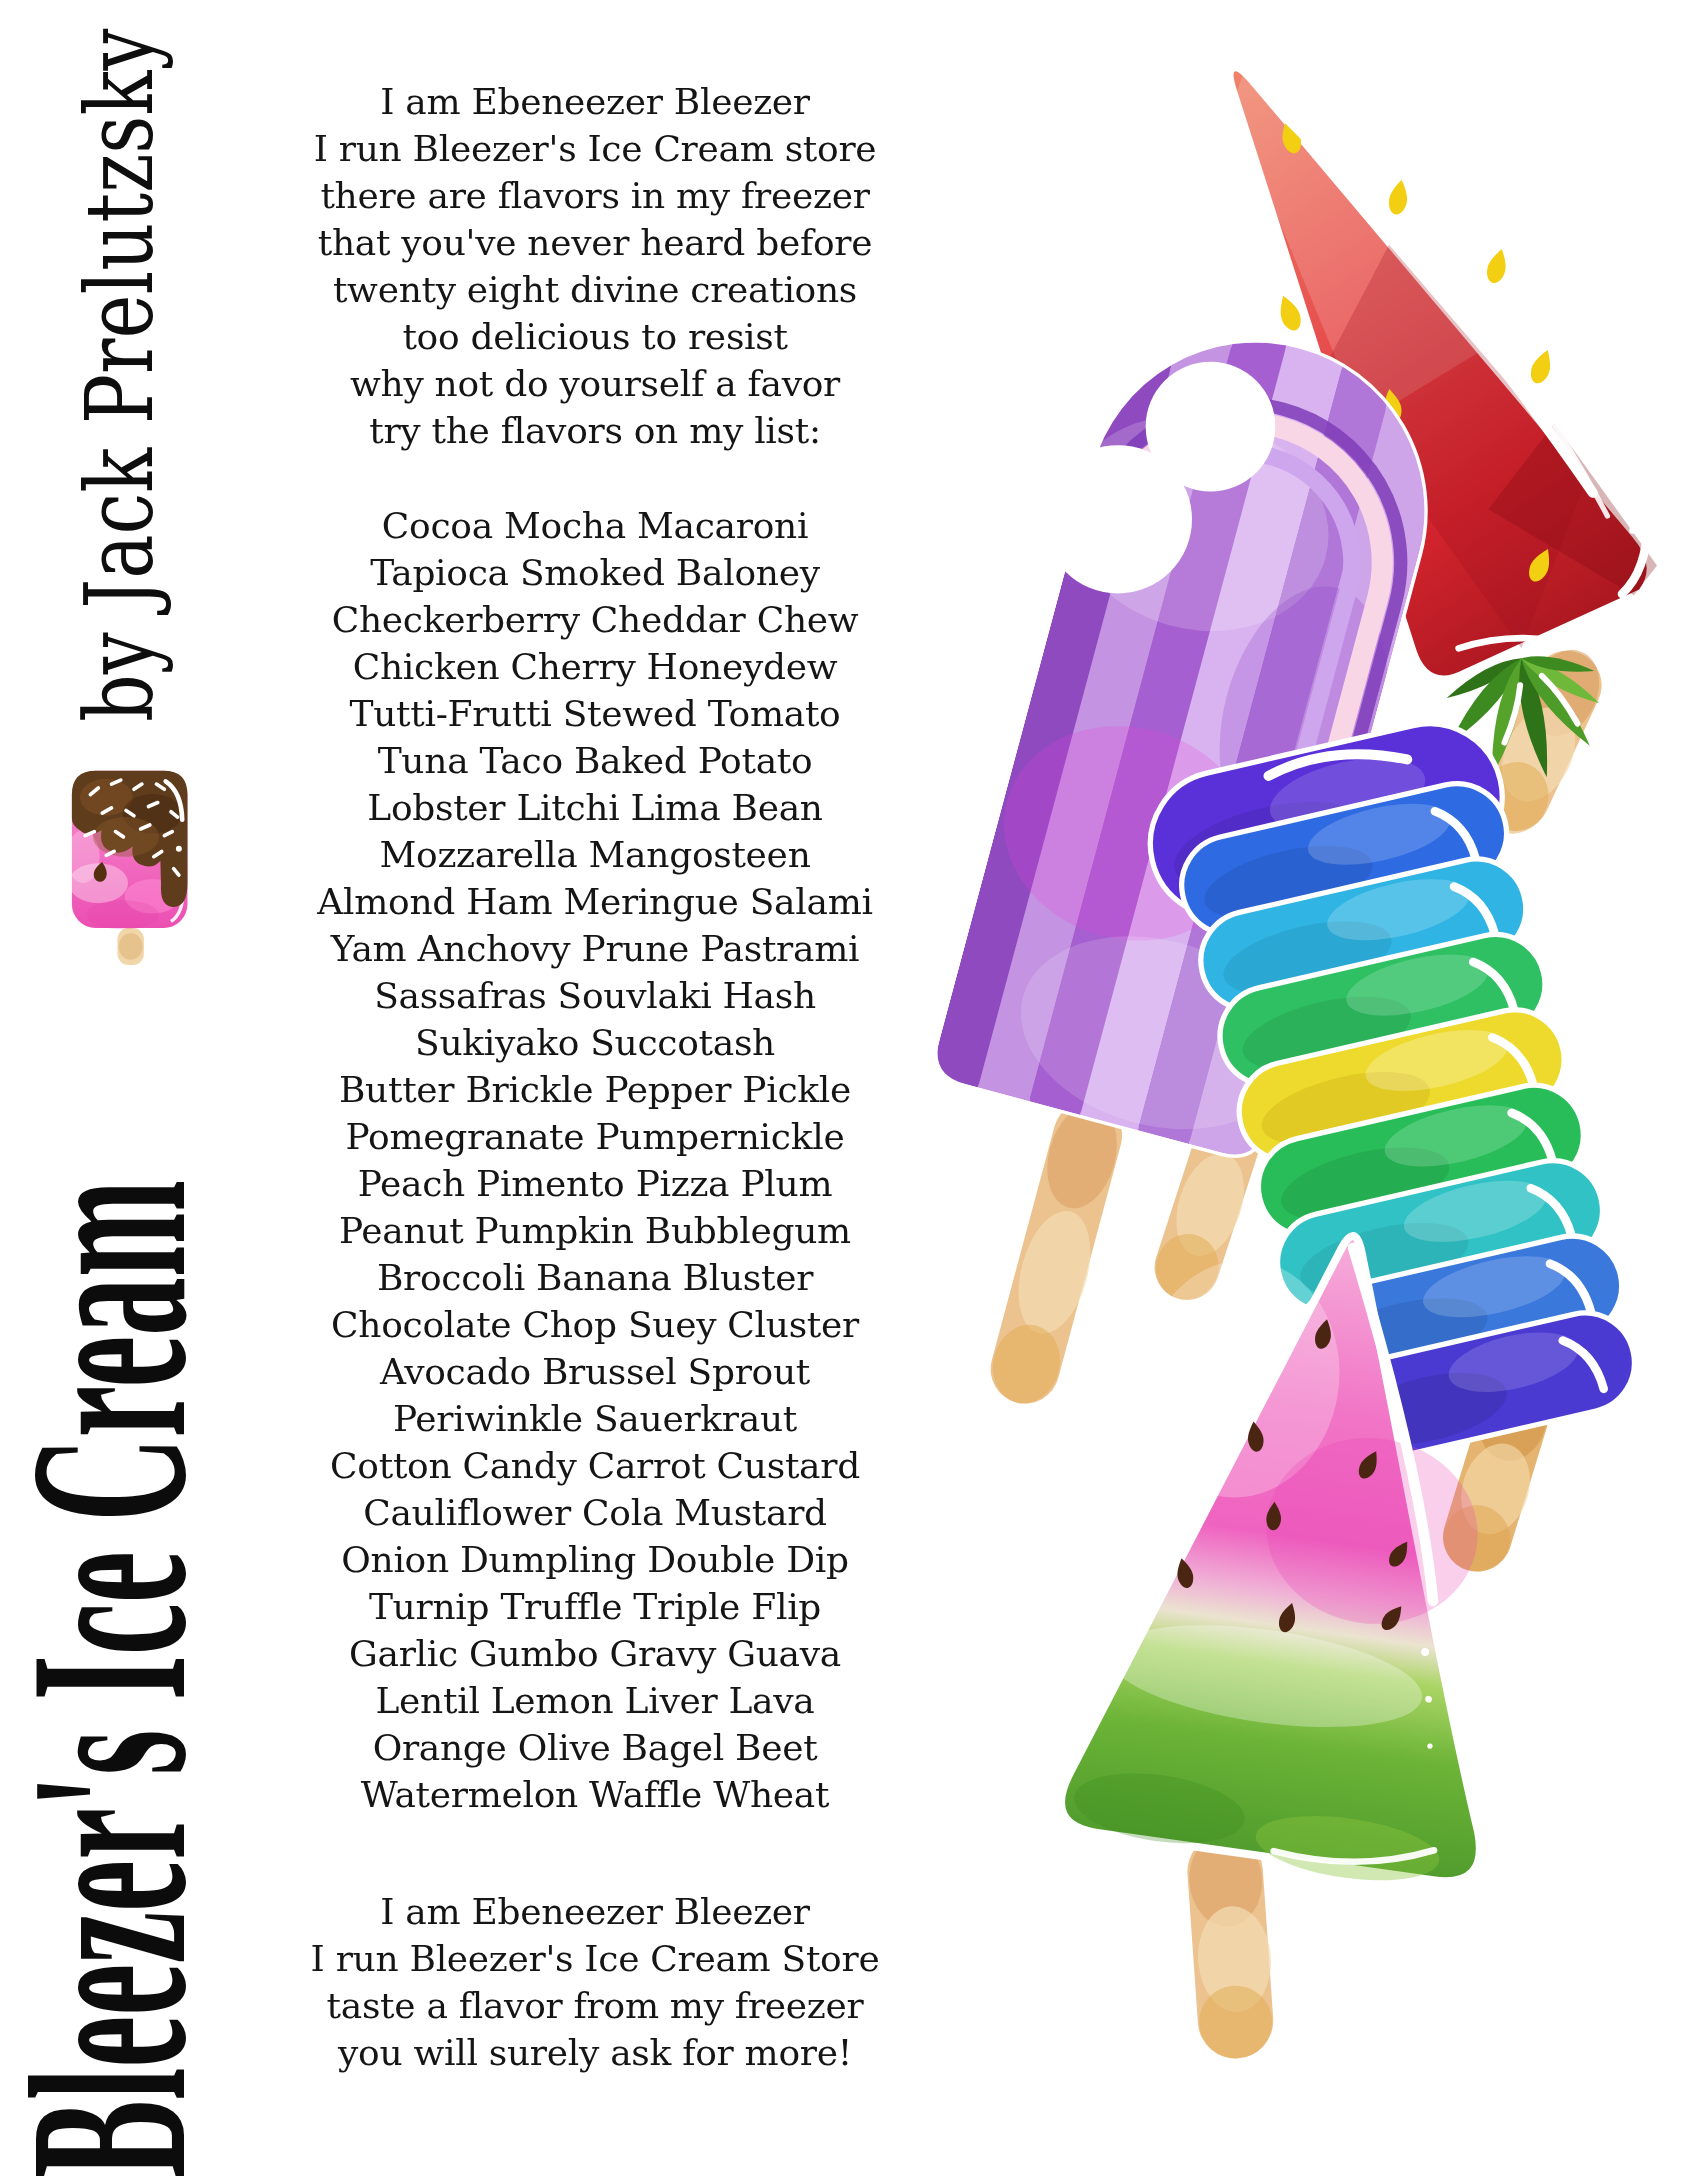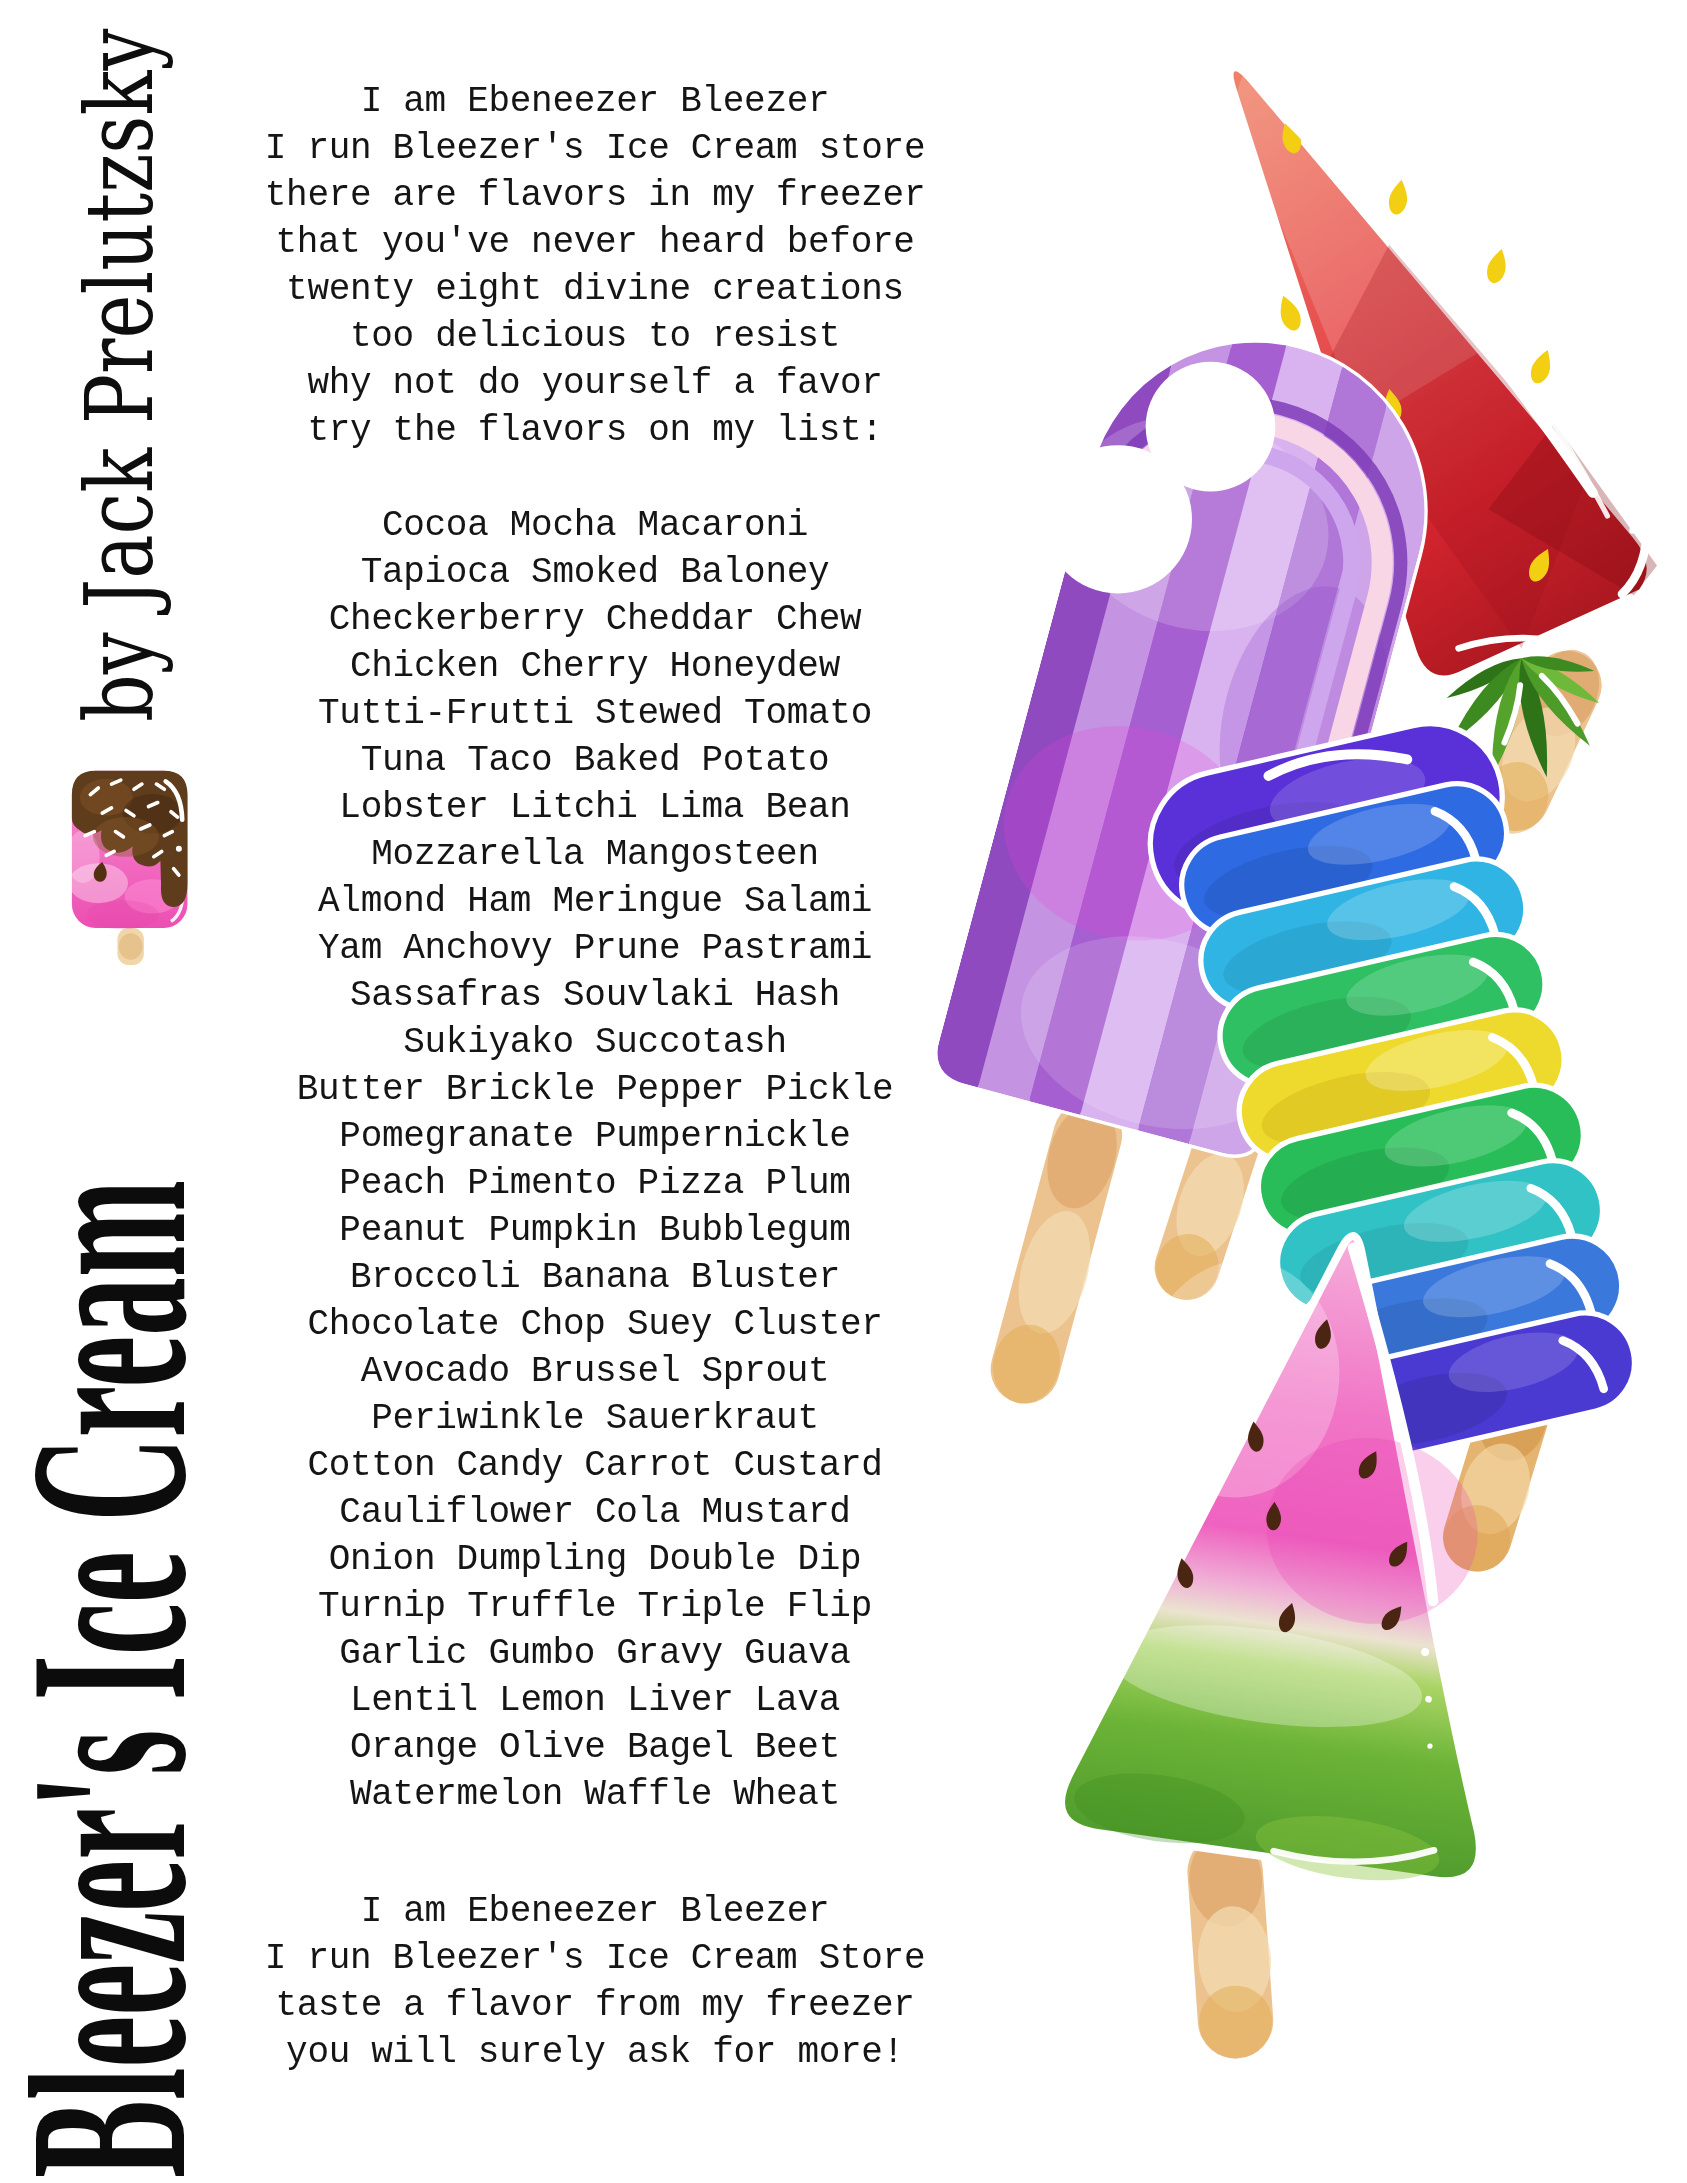--- a/index.html
+++ b/index.html
@@ -7,21 +7,21 @@
         font-family:"DejaVu Serif",serif;color:#151515;}
   
   .vtitle{position:absolute;left:-4px;top:2178px;transform-origin:0 0;
           transform:rotate(-90deg) scaleX(.52);white-space:nowrap;
           font-family:"Liberation Serif",serif;font-weight:700;font-size:225px;line-height:1;color:#0c0c0c;}
   .vauthor{position:absolute;left:74px;top:722px;transform-origin:0 0;
            transform:rotate(-90deg) scaleX(.8);white-space:nowrap;
            font-family:"DejaVu Serif",serif;font-size:93px;line-height:1;color:#0e0e0e;}
   
   .poem{position:absolute;left:251px;top:78px;width:688px;text-align:center;
-        font-size:36px;line-height:47px;letter-spacing:-0.3px;font-family:Liberation Mono, monospace;}
+        font-size:36px;line-height:47px;letter-spacing:-0.3px;}
   .stanza{white-space:pre-line;margin:0 0 48px 0;}
   .stanza.flavors{margin-bottom:70px;}
   .art{position:absolute;left:906px;top:0;width:781px;height:2183px;}
   .iconsvg{position:absolute;left:60px;top:751px;width:142px;height:218px;}
 </style>
 </head>
 <body>
 
 <div class="page">
 

